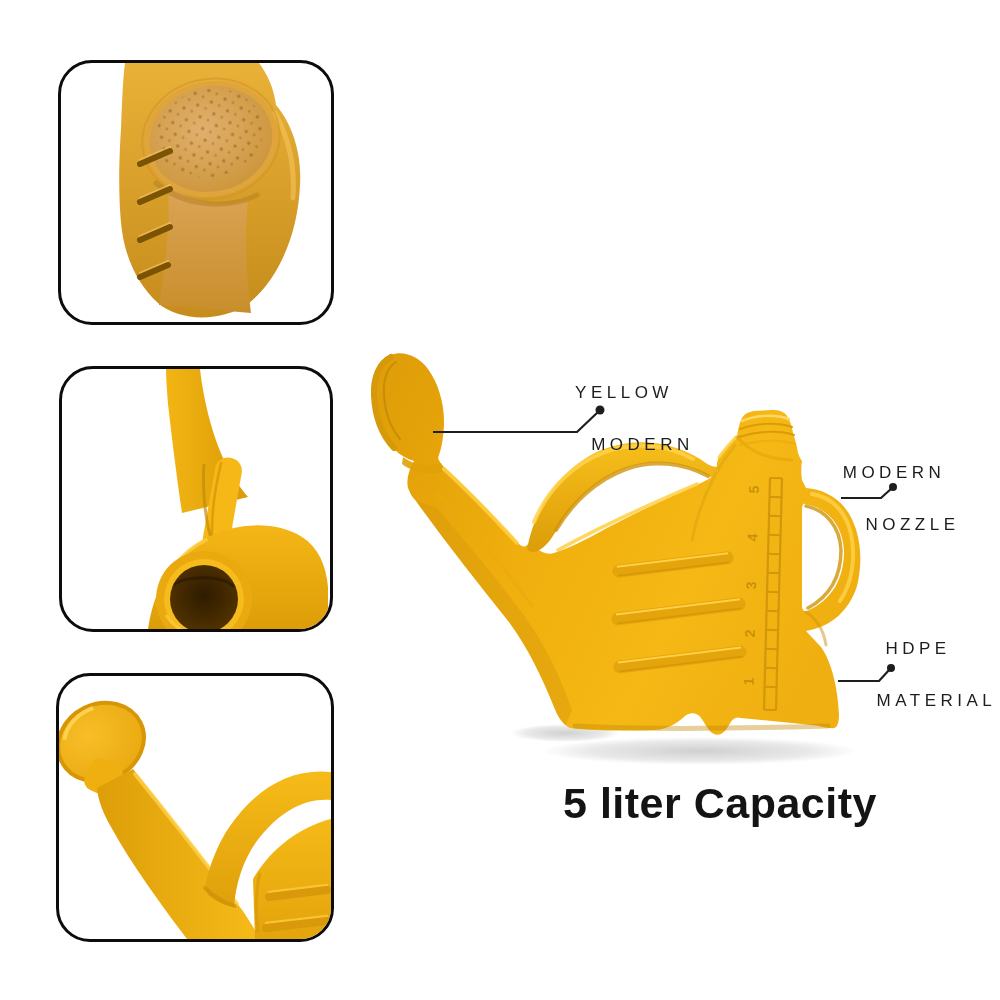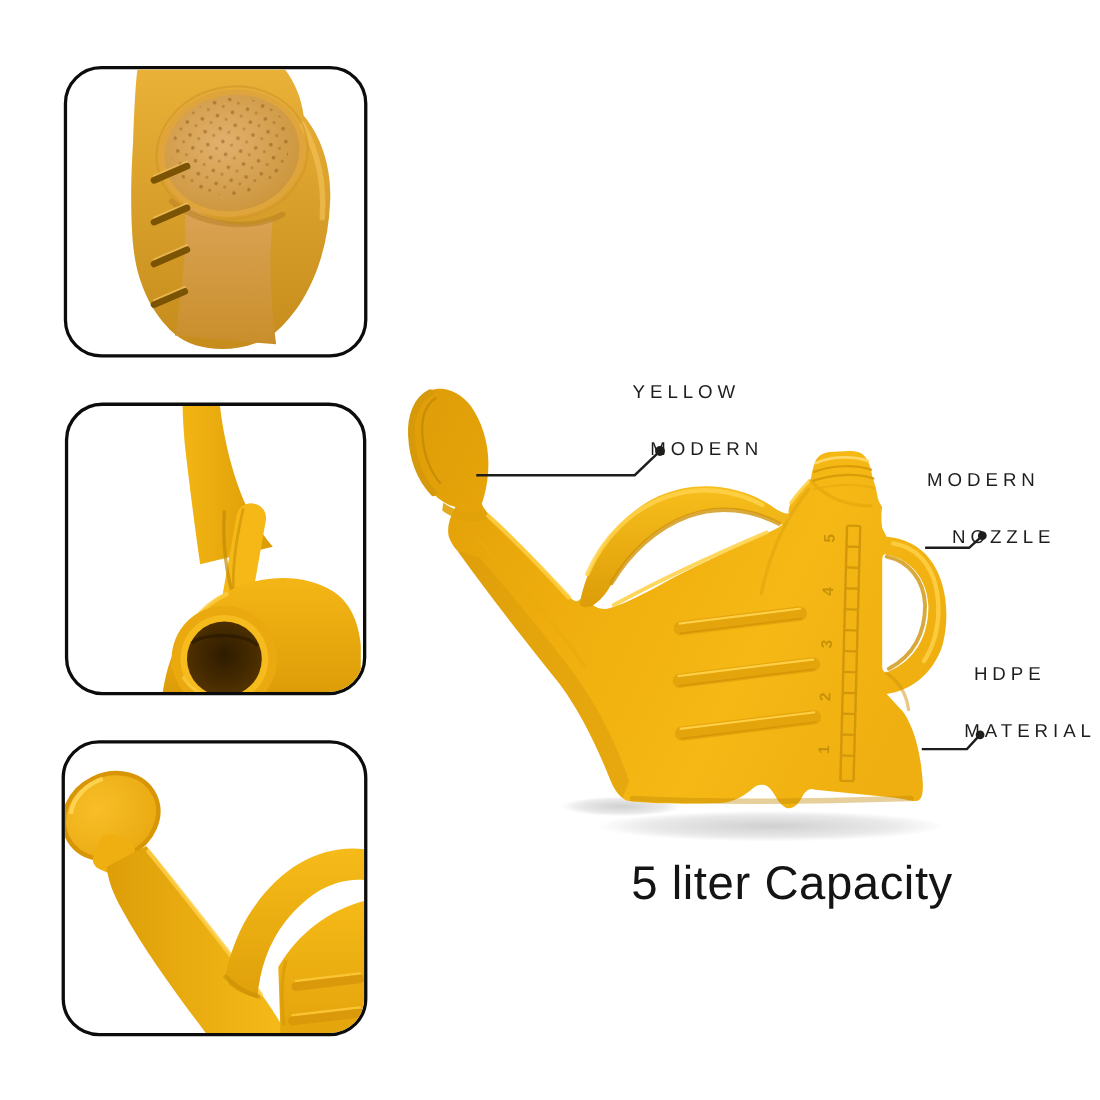--- a/index.html
+++ b/index.html
@@ -5,26 +5,26 @@
   html,body{margin:0;padding:0;background:#fff;}
   #canvas{position:relative;width:1000px;height:1000px;background:#ffffff;overflow:hidden;
           font-family:"Liberation Sans",sans-serif;}
   .thumb{position:absolute;border:3px solid #0c0c0c;border-radius:34px;background:#fff;overflow:hidden;box-sizing:border-box;}
   #thumb1{left:58px;top:60px;width:276px;height:265px;}
   #thumb2{left:59px;top:366px;width:274px;height:266px;}
   #thumb3{left:56px;top:673px;width:278px;height:269px;}
   .thumb svg{display:block;width:100%;height:100%;}
   #main-art{position:absolute;left:0;top:0;width:1000px;height:1000px;pointer-events:none;}
   .callout-label{position:absolute;width:220px;text-align:center;color:#1d1d1b;
-      font-size:17px;line-height:26px;font-weight:400;letter-spacing:4.5px;white-space:pre;}
+      font-size:17px;line-height:26px;font-weight:400;letter-spacing:4.5px;white-space:pre;margin-top:36px;}
   #label-yellow-nozzle{left:514px;top:344px;}
   #label-modern-design{left:784px;top:424px;}
   #label-hdpe-material{left:808px;top:600px;}
   #caption{position:absolute;left:460px;top:779px;width:520px;text-align:center;
-      font-size:43px;font-weight:400;color:#141414;letter-spacing:.5px;}
+      font-size:43px;font-weight:700;color:#141414;letter-spacing:.5px;}
 </style>
 </head>
 <body>
 
 <div id="canvas">
 
   <div class="thumb" id="thumb1">
     <svg viewBox="0 0 270 259" preserveAspectRatio="none">
       <defs>
         <linearGradient id="t1body" x1="0" y1="0" x2="0" y2="1">

